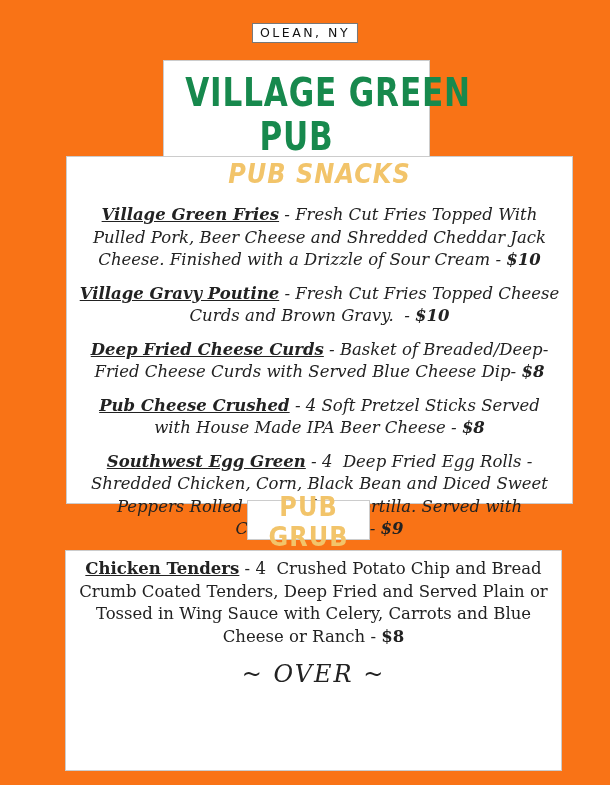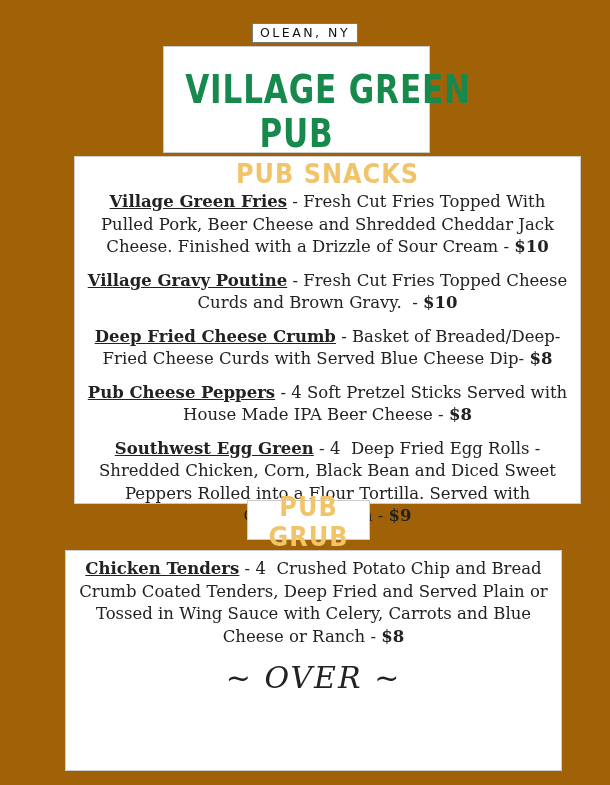--- a/index.html
+++ b/index.html
@@ -8,21 +8,21 @@
     --text: #222222;
     --box-border: #cccccc;
     --label-border: #777777;
   }
   * { margin: 0; padding: 0; box-sizing: border-box; }
   html, body { background: #ffffff; }
   .page {
     position: relative;
     width: 610px;
     height: 785px;
-    background: #a16207;
+    background: #f97316;
     font-family: "DejaVu Serif", "Liberation Serif", serif;
     color: var(--text);
     overflow: hidden;
   }
   
   .olean-box {
     position: absolute;
     top: 23px;
     left: 50%;
     transform: translateX(-50%);
@@ -32,48 +32,48 @@
     font-size: 12.5px;
     letter-spacing: 2.5px;
     color: #111111;
     white-space: nowrap;
     background: #ffffff;
   }
   
   .title-box {
     position: absolute;
     left: 163px;
-    top: 46px;
+    top: 60px;
     width: 267px;
     height: 107px;
     border: 1px solid var(--box-border);
     background: #ffffff;
     text-align: center;
-    padding-top: 21px;
+    padding-top: 10px;
     color: var(--title-green);
     font-family: "DejaVu Sans", "Liberation Sans", sans-serif;
     font-weight: bold;
   }
   .title-line {
     display: block;
     font-size: 37px;
     line-height: 44px;
     letter-spacing: 1px;
     transform: scaleX(0.84) scaleY(1.05);
     transform-origin: 50% 50%;
     white-space: nowrap;
   }
   
   .box {
     position: absolute;
     background: #ffffff;
     border: 1px solid var(--box-border);
     text-align: center;
   }
-  .box-snacks { left: 74px; top: 156px; width: 507px; height: 348px; }
+  .box-snacks { left: 66px; top: 156px; width: 507px; height: 348px; font-style: italic; }
   .box-grub   { left: 65px; top: 542px; width: 497px; height: 221px; margin-top: 8px; }
   
   .gold-heading {
     font-family: "DejaVu Sans", "Liberation Sans", sans-serif;
     font-weight: 800;
     font-size: 24px;
     line-height: 28px;
     letter-spacing: 1px;
     color: var(--heading-gold);
     padding-top: 2px;
@@ -98,31 +98,31 @@
   .grub-label-box .gold-heading { padding-top: 0; }
   
   .items { padding: 0 4px; }
   .menu-item {
     margin: 11px 8px 0 8px;
     font-size: 16.5px;
     line-height: 22.5px;
     white-space: pre-wrap;
     color: var(--text);
   }
-  .items .menu-item:first-child { margin-top: 4px; }
+  .items .menu-item:first-child { margin-top: 17px; }
   .box-grub .items .menu-item:first-child { margin-top: 7px; }
   .item-name {
     font-weight: bold;
     text-decoration: underline;
   }
   .run-plain { font-weight: normal; }
   .run-price, .run-qty { font-weight: bold; }
   .over-label {
     font-style: italic;
-    font-size: 30px;
+    font-size: 24px;
     letter-spacing: 2px;
     margin-top: 12px;
     color: var(--text);
   }
 </style>
 </head>
 <body>
 
 <div class="page">
 
@@ -133,22 +133,22 @@
   <div class="title-box">
     <span class="title-line">VILLAGE GREEN</span>
     <span class="title-line">PUB</span>
   </div>
 
   <div class="box box-snacks">
     <div class="gold-heading">PUB SNACKS</div>
     <div class="items">
         <p class="menu-item"><span class="item-name">Village Green Fries</span><span class="run-plain"> - Fresh Cut Fries Topped With Pulled Pork, Beer Cheese and Shredded Cheddar Jack Cheese. Finished with a Drizzle of Sour Cream - </span><span class="run-price">$10</span></p>
         <p class="menu-item"><span class="item-name">Village Gravy Poutine</span><span class="run-plain"> - Fresh Cut Fries Topped Cheese Curds and Brown Gravy.  - </span><span class="run-price">$10</span></p>
-        <p class="menu-item"><span class="item-name">Deep Fried Cheese Crumb</span><span class="run-plain"> - Basket of Breaded/Deep-Fried Cheese Curds with Served Blue Cheese Dip- </span><span class="run-price">$8</span></p>
-        <p class="menu-item"><span class="item-name">Pub Cheese Peppers</span><span class="run-plain"> - 4 Soft Pretzel Sticks Served with House Made IPA Beer Cheese - </span><span class="run-price">$8</span></p>
+        <p class="menu-item"><span class="item-name">Deep Fried Cheese Curds</span><span class="run-plain"> - Basket of Breaded/Deep-Fried Cheese Curds with Served Blue Cheese Dip- </span><span class="run-price">$8</span></p>
+        <p class="menu-item"><span class="item-name">Pub Cheese Crushed</span><span class="run-plain"> - 4 Soft Pretzel Sticks Served with House Made IPA Beer Cheese - </span><span class="run-price">$8</span></p>
         <p class="menu-item"><span class="item-name">Southwest Egg Green</span><span class="run-plain"> - 4  Deep Fried Egg Rolls - Shredded Chicken, Corn, Black Bean and Diced Sweet Peppers Rolled into a Flour Tortilla. Served with Chipotle Ranch - </span><span class="run-price">$9</span></p>
       </div>
   </div>
 
   <div class="grub-label-box">
     <div class="gold-heading">PUB GRUB</div>
   </div>
 
   <div class="box box-grub">
     <div class="items">

